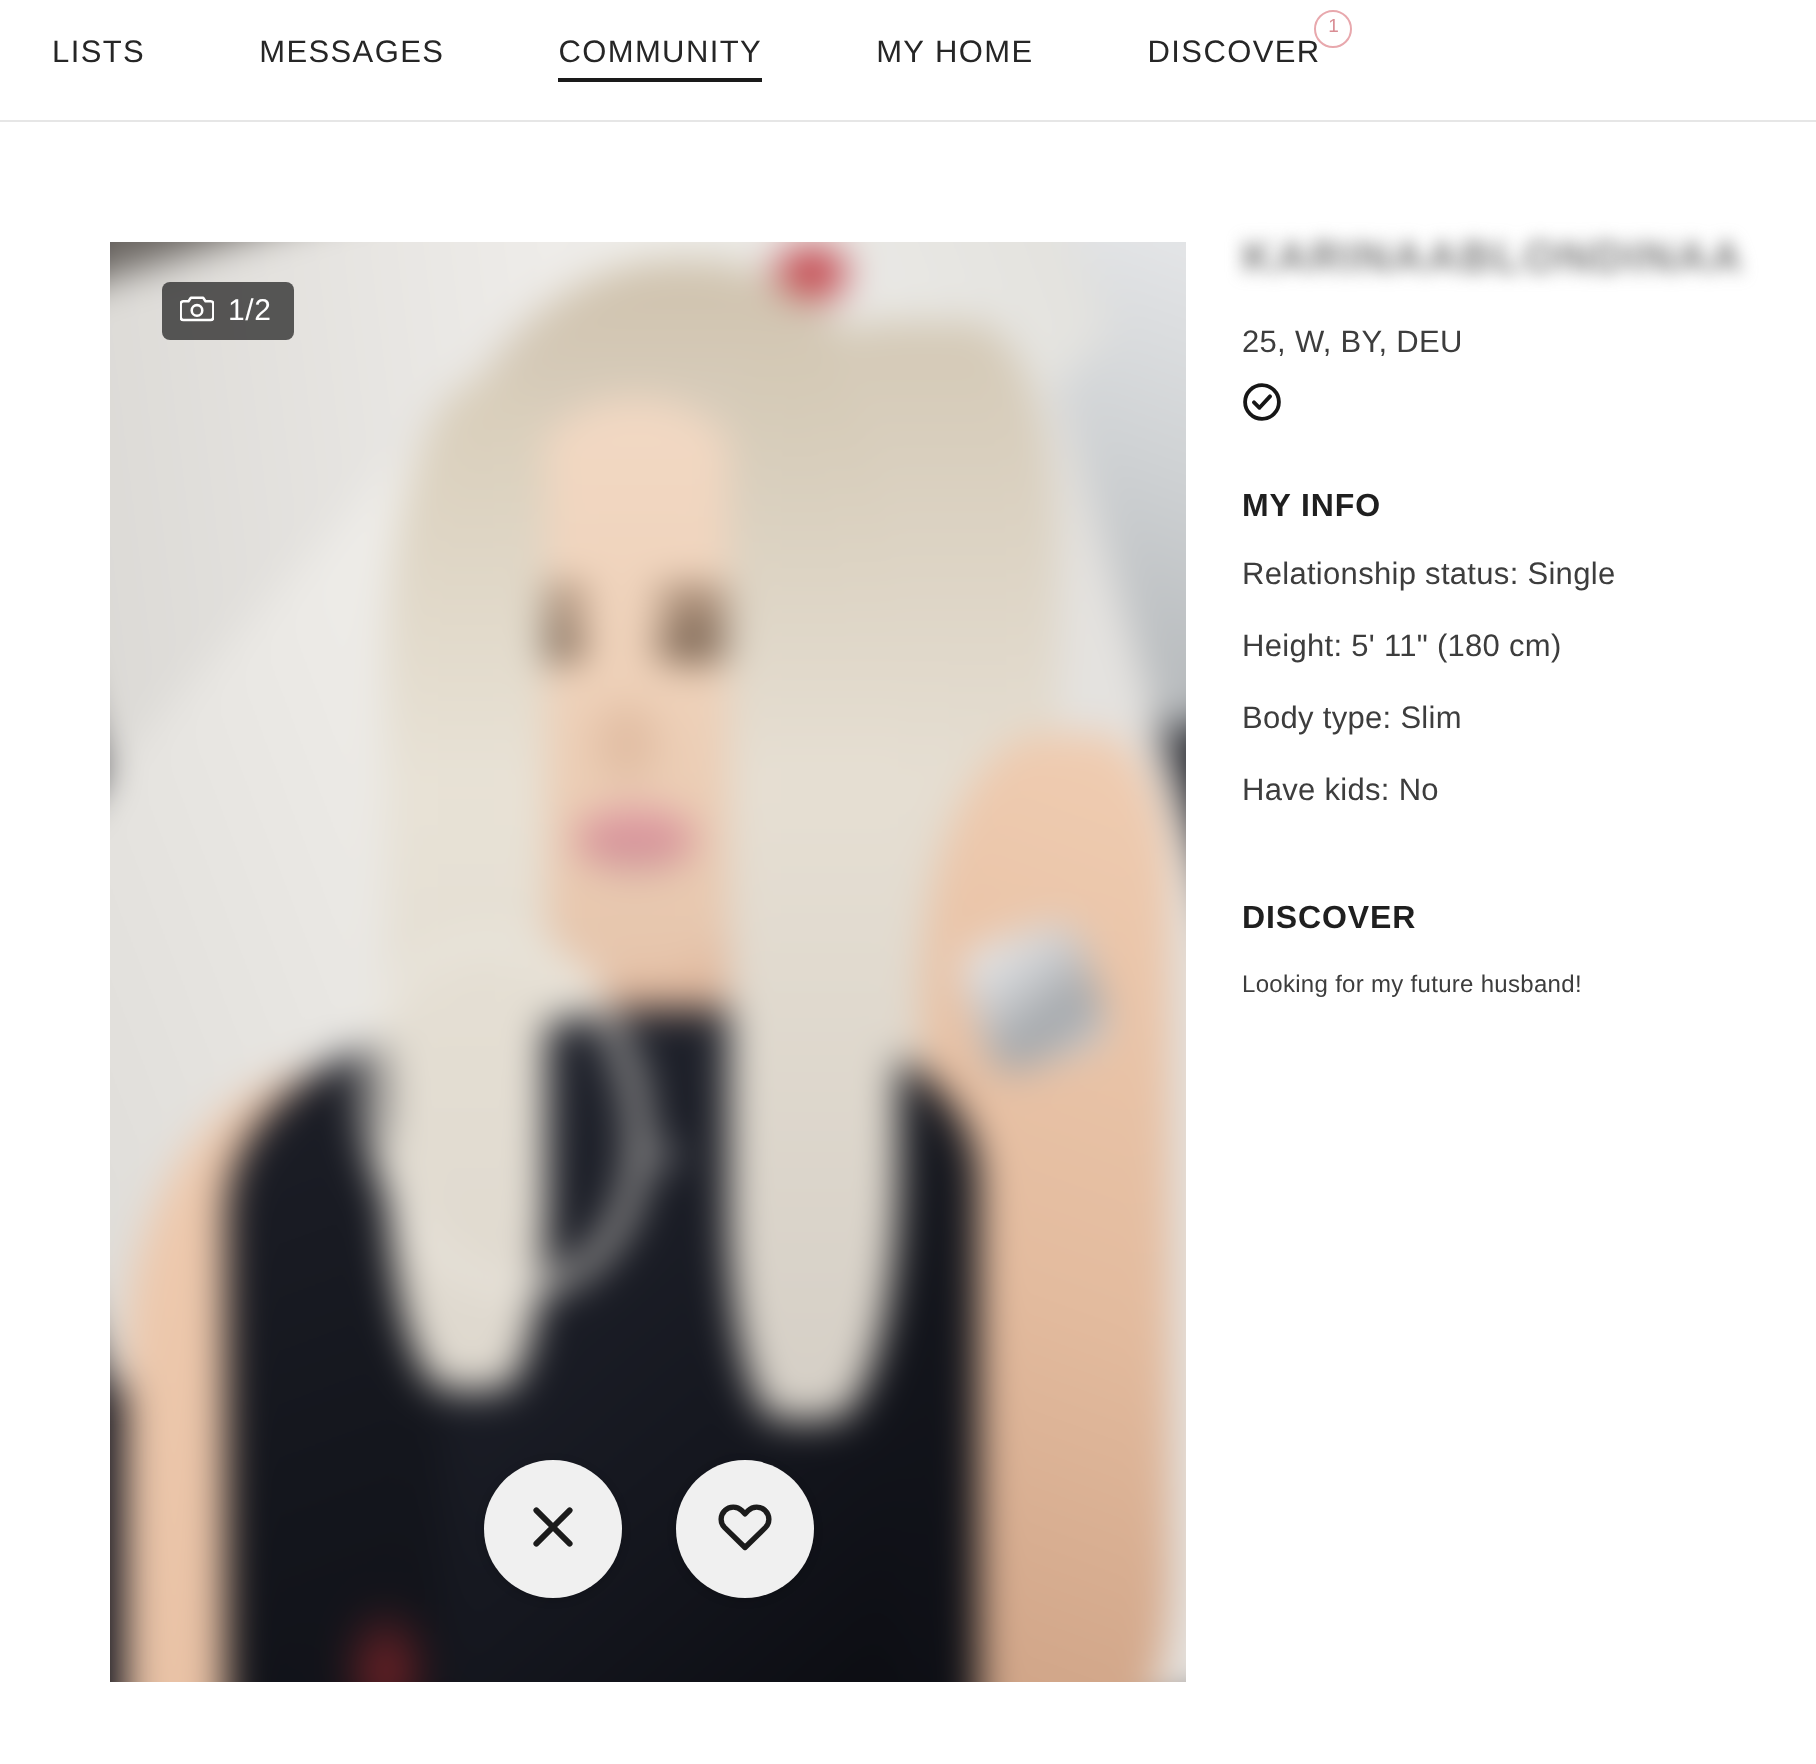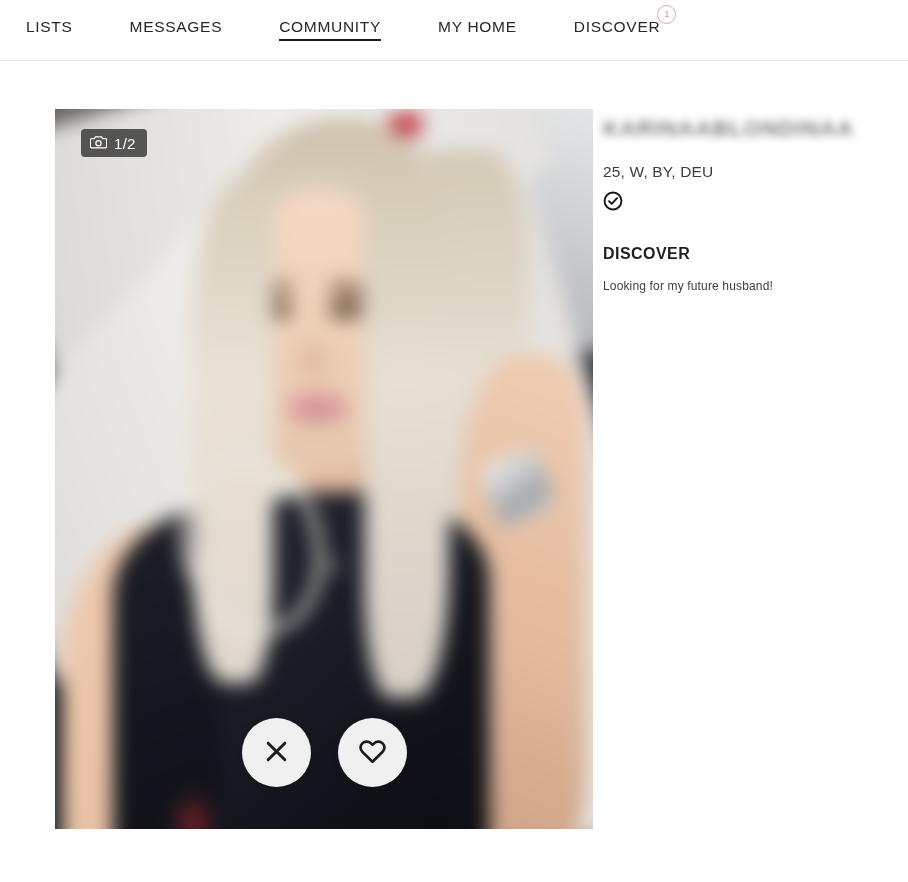--- a/index.html
+++ b/index.html
@@ -75,21 +75,21 @@
     position: relative;
     width: 908px;
     height: 821px;
     background: #ffffff;
   }
 
   
   .photo-panel {
     position: absolute;
     left: 55px;
-    top: 48px;
+    top: 60px;
     width: 538px;
     height: 720px;
     overflow: hidden;
     background: #15161f;
   }
   .photo-canvas {
     position: absolute;
     inset: 0;
     filter: blur(9px);
     transform: scale(1.06);
@@ -386,21 +386,21 @@
     align-items: center;
     justify-content: center;
     cursor: pointer;
     padding: 0;
     box-shadow: 0 1px 5px rgba(0,0,0,.18);
   }
 
   
   .info-panel {
     position: absolute;
-    left: 603px;
+    left: 621px;
     top: 56px;
     width: 280px;
   }
   .username {
     font-size: 22px;
     font-weight: 600;
     letter-spacing: 1.1px;
     color: #7d7d7d;
     margin: 0 0 22px 0;
     line-height: 1.1;
@@ -533,20 +533,27 @@
 
     <p class="basics">25, W, BY, DEU</p>
 
     <div class="verified">
       <svg width="20" height="20" viewBox="0 0 22 22" fill="none" xmlns="http://www.w3.org/2000/svg">
         <circle cx="11" cy="11" r="9.3" stroke="#161616" stroke-width="2.1"></circle>
         <path d="M6.6 11.2 9.6 14.2 15.4 7.9" stroke="#161616" stroke-width="2.1" stroke-linecap="round" stroke-linejoin="round"></path>
       </svg>
     </div>
 
+    <div class="info-block">
+      <h2 class="section-title">MY INFO</h2>
+      <p class="info-line">Relationship status: Single</p>
+      <p class="info-line">Height: 5' 11" (180 cm)</p>
+      <p class="info-line">Body type: Slim</p>
+      <p class="info-line">Have kids: No</p>
+    </div>
 
     <div>
       <h2 class="section-title">DISCOVER</h2>
       <p class="headline-text">Looking for my future husband!</p>
     </div>
   </div>
 
 </div>
 
 </body></html>

